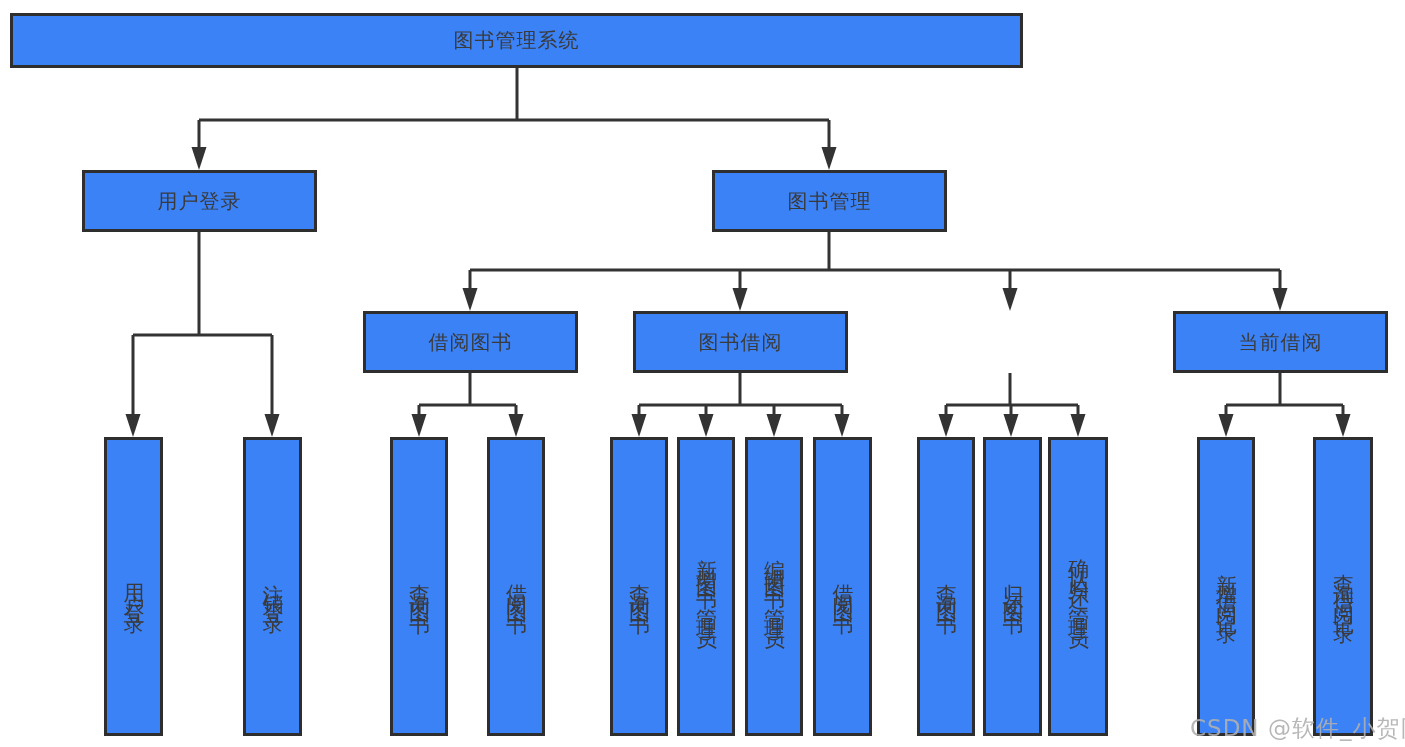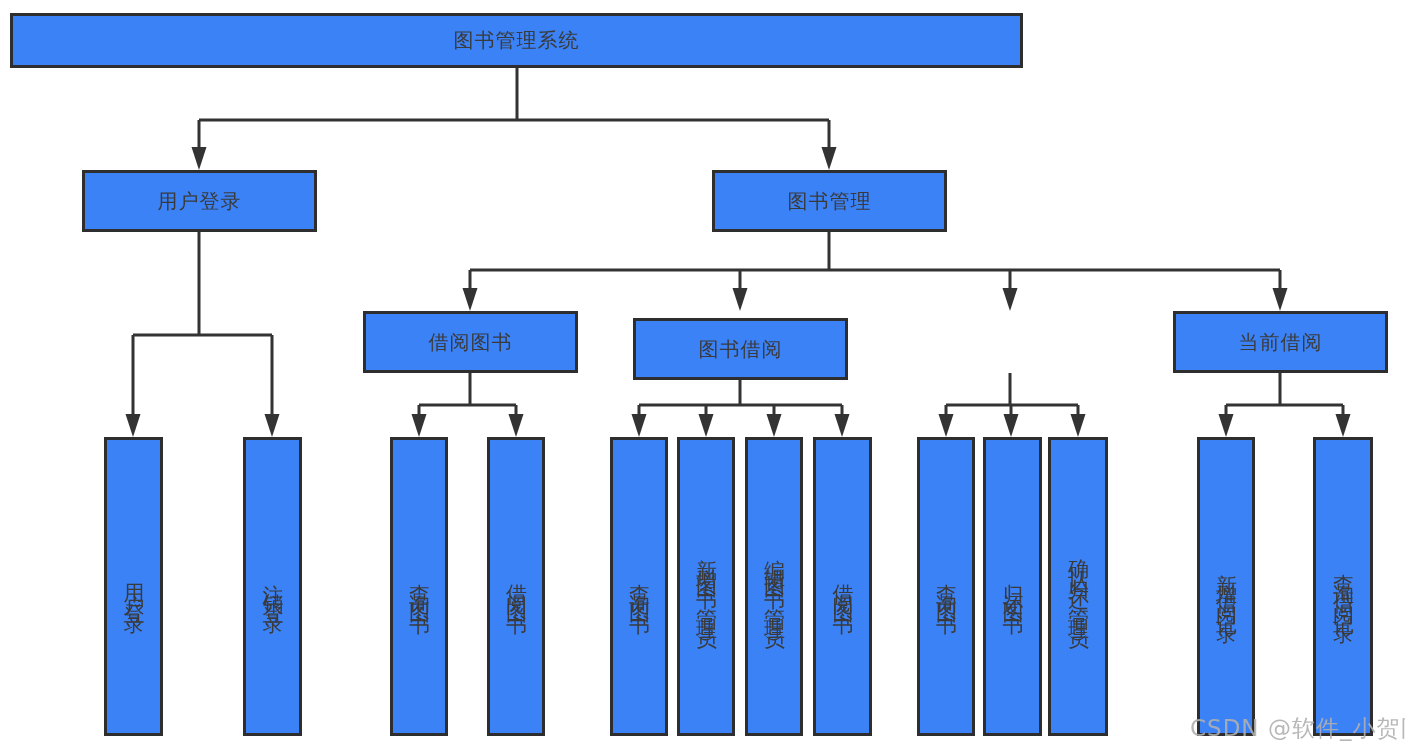--- a/index.html
+++ b/index.html
@@ -83,21 +83,21 @@
       <polygon points="1218.5,414 1233.5,414 1226,437" fill="#333333"></polygon>
       <polygon points="1335.5,414 1350.5,414 1343,437" fill="#333333"></polygon>
     </svg>
 
   <div class="node hnode" style="left:10px;top:13px;width:1013px;height:55px">图书管理系统</div>
 
   <div class="node hnode" style="left:82px;top:170px;width:235px;height:62px">用户登录</div>
   <div class="node hnode" style="left:712px;top:170px;width:235px;height:62px">图书管理</div>
 
   <div class="node hnode" style="left:363px;top:311px;width:215px;height:62px">借阅图书</div>
-  <div class="node hnode" style="left:633px;top:318px;width:215px;height:62px">图书借阅</div>
+  <div class="node hnode" style="left:633px;top:311px;width:215px;height:62px">图书借阅</div>
   <div class="node hnode" style="left:1173px;top:311px;width:215px;height:62px">当前借阅</div>
 
   <div class="node vnode" style="left:104px;top:437px;width:59px;height:299px">用户登录</div>
   <div class="node vnode" style="left:243px;top:437px;width:59px;height:299px">注销登录</div>
 
   <div class="node vnode" style="left:390px;top:437px;width:58px;height:299px">查询图书</div>
   <div class="node vnode" style="left:487px;top:437px;width:58px;height:299px">借阅图书</div>
 
   <div class="node vnode" style="left:610px;top:437px;width:58px;height:299px">查询图书</div>
   <div class="node vnode" style="left:677px;top:437px;width:58px;height:299px">新增图书（管理员）</div>

